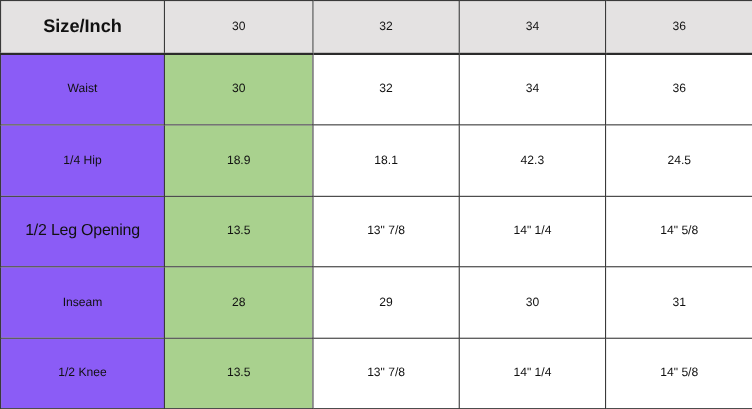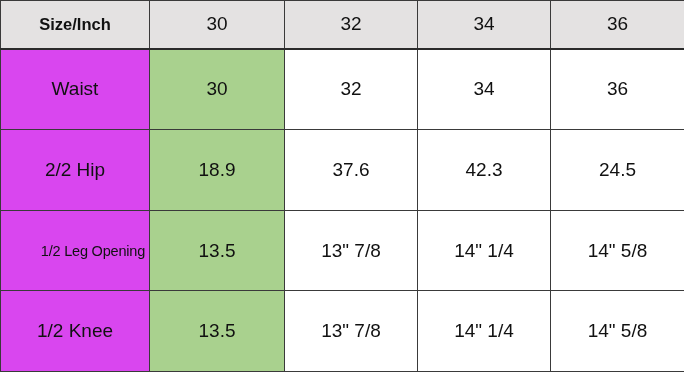--- a/index.html
+++ b/index.html
@@ -28,54 +28,53 @@
   #size-chart col.col-size-32  { width: 133px; }
   #size-chart col.col-size-34  { width: 133px; }
   #size-chart col.col-size-36  { width: 134px; }
 
   #size-chart th,
   #size-chart td {
     height: 46.5px;
     padding: 0 4px;
     text-align: center;
     vertical-align: middle;
-    font-size: 19px;
+    font-size: 11px;
     font-weight: normal;
     color: #111111;
     border: 1.5px solid #3a3a3a;
     white-space: nowrap;
     overflow: hidden;
     background: #ffffff;
   }
 
   
   #size-chart thead th {
     background: #e4e2e2;
     border-bottom: 2px solid #2b2b2b;
   }
   #size-chart thead th.cell-title {
     font-weight: bold;
     font-size: 16.5px;
   }
 
   
   #size-chart td.cell-label {
-    background: #d946ef;
+    background: #8b5cf6;
   }
 
   
   #size-chart td.cell-highlight {
     background: #a9d18e;
   }
 
   
   #size-chart td.cell-label.label-tight {
     font-size: 14.5px;
     letter-spacing: -0.2px;
-    text-align: right;
   }
 </style>
 </head>
 <body>
 
 <table id="size-chart">
   <colgroup>
     <col class="col-label">
     <col class="col-size-30">
     <col class="col-size-32">
@@ -93,32 +92,39 @@
   </thead>
   <tbody>
     <tr>
       <td class="cell-label">Waist</td>
       <td class="cell-highlight">30</td>
       <td>32</td>
       <td>34</td>
       <td>36</td>
     </tr>
     <tr>
-      <td class="cell-label">2/2 Hip</td>
+      <td class="cell-label">1/4 Hip</td>
       <td class="cell-highlight">18.9</td>
-      <td>37.6</td>
+      <td>18.1</td>
       <td>42.3</td>
       <td>24.5</td>
     </tr>
     <tr>
       <td class="cell-label label-tight">1/2 Leg Opening</td>
       <td class="cell-highlight">13.5</td>
       <td>13" 7/8</td>
       <td>14" 1/4</td>
       <td>14" 5/8</td>
+    </tr>
+    <tr>
+      <td class="cell-label">Inseam</td>
+      <td class="cell-highlight">28</td>
+      <td>29</td>
+      <td>30</td>
+      <td>31</td>
     </tr>
     <tr>
       <td class="cell-label">1/2 Knee</td>
       <td class="cell-highlight">13.5</td>
       <td>13" 7/8</td>
       <td>14" 1/4</td>
       <td>14" 5/8</td>
     </tr>
   </tbody>
 </table>

